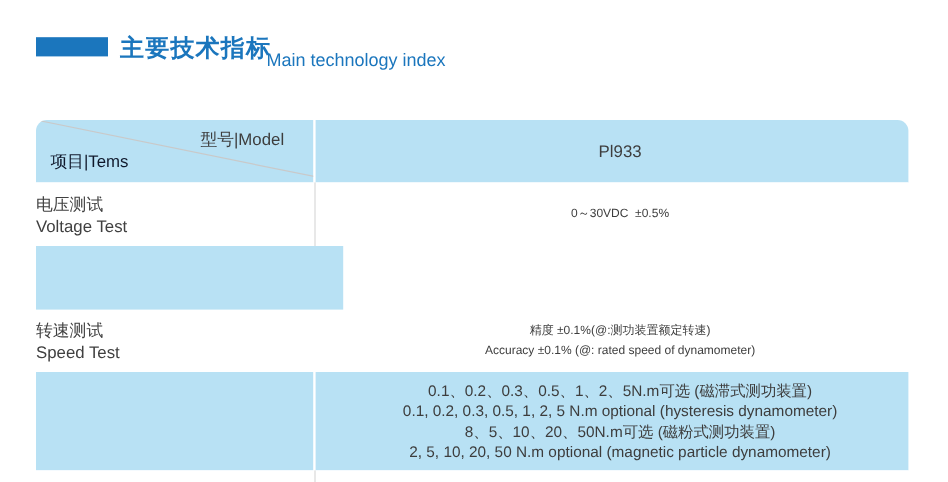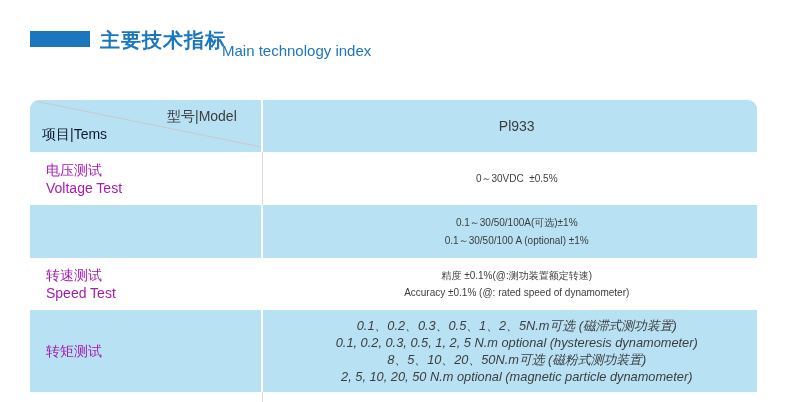--- a/index.html
+++ b/index.html
@@ -31,24 +31,24 @@
   .t-head .cell-l { border-top-left-radius:9px; overflow:hidden; }
   .t-head .cell-r { border-top-right-radius:9px; }
   .diag-svg { position:absolute; left:0; top:0; }
   .corner-top { position:absolute; right:24px; top:8px; font-size:14px; color:#3d3d3d; }
   .corner-bottom { position:absolute; left:12px; bottom:8px; font-size:14px; color:#0f172a; }
   .model-name { font-size:14px; color:#3d3d3d; }
 
   
   .row-v { height:53px; } .row-c { height:53px; } .row-s { height:52px;align-items:center; }
   .row-t { height:82px; } .row-partial { height:10px; }
-  .name-wrap { position:absolute; left:16px; top:50%; transform:translateY(-50%);
-    color:#a21caf; font-size:14px; line-height:18px; }
+  .name-wrap { position:absolute; left:0; top:50%; transform:translateY(-50%);
+    color:#404040; font-size:14px; line-height:18px; }
   .val-line { color:#3d3d3d; font-size:10px; line-height:17.5px; white-space:pre-wrap; }
-  .row-t .val-line { font-size:12.8px; line-height:17px;font-style:italic; }
+  .row-t .val-line { font-size:12.8px; line-height:17px; }
 </style>
 </head>
 <body>
 
 <div class="page">
 
   <div class="sec-header">
     <div class="sec-bar"></div>
     <div class="sec-title-zh">主要技术指标</div>
     <div class="sec-title-en">Main technology index</div>
@@ -82,44 +82,39 @@
         <div class="val-line">0～30VDC  ±0.5%</div>
       </div>
     </div>
 
     <div class="t-row row-c">
       <div class="cell-l bg-blue">
         <div class="name-wrap">
         </div>
       </div>
       <div class="cell-div"></div>
-      <div class="cell-r bg-blue">
-        <div class="val-line">0.1～30/50/100A(可选)±1%</div>
-        <div class="val-line">0.1～30/50/100 A (optional) ±1%</div>
-      </div>
     </div>
 
     <div class="t-row row-s row-white">
       <div class="cell-l bg-white">
         <div class="name-wrap">
           <div>转速测试</div>
           <div>Speed Test</div>
         </div>
       </div>
       <div class="cell-div"></div>
       <div class="cell-r bg-white">
         <div class="val-line">精度 ±0.1%(@:测功装置额定转速)</div>
         <div class="val-line">Accuracy ±0.1% (@: rated speed of dynamometer)</div>
       </div>
     </div>
 
     <div class="t-row row-t">
       <div class="cell-l bg-blue">
         <div class="name-wrap">
-          <div>转矩测试</div>
         </div>
       </div>
       <div class="cell-div"></div>
       <div class="cell-r bg-blue">
         <div class="val-line">0.1、0.2、0.3、0.5、1、2、5N.m可选 (磁滞式测功装置)</div>
         <div class="val-line">0.1, 0.2, 0.3, 0.5, 1, 2, 5 N.m optional (hysteresis dynamometer)</div>
         <div class="val-line">8、5、10、20、50N.m可选 (磁粉式测功装置)</div>
         <div class="val-line">2, 5, 10, 20, 50 N.m optional (magnetic particle dynamometer)</div>
       </div>
     </div>

